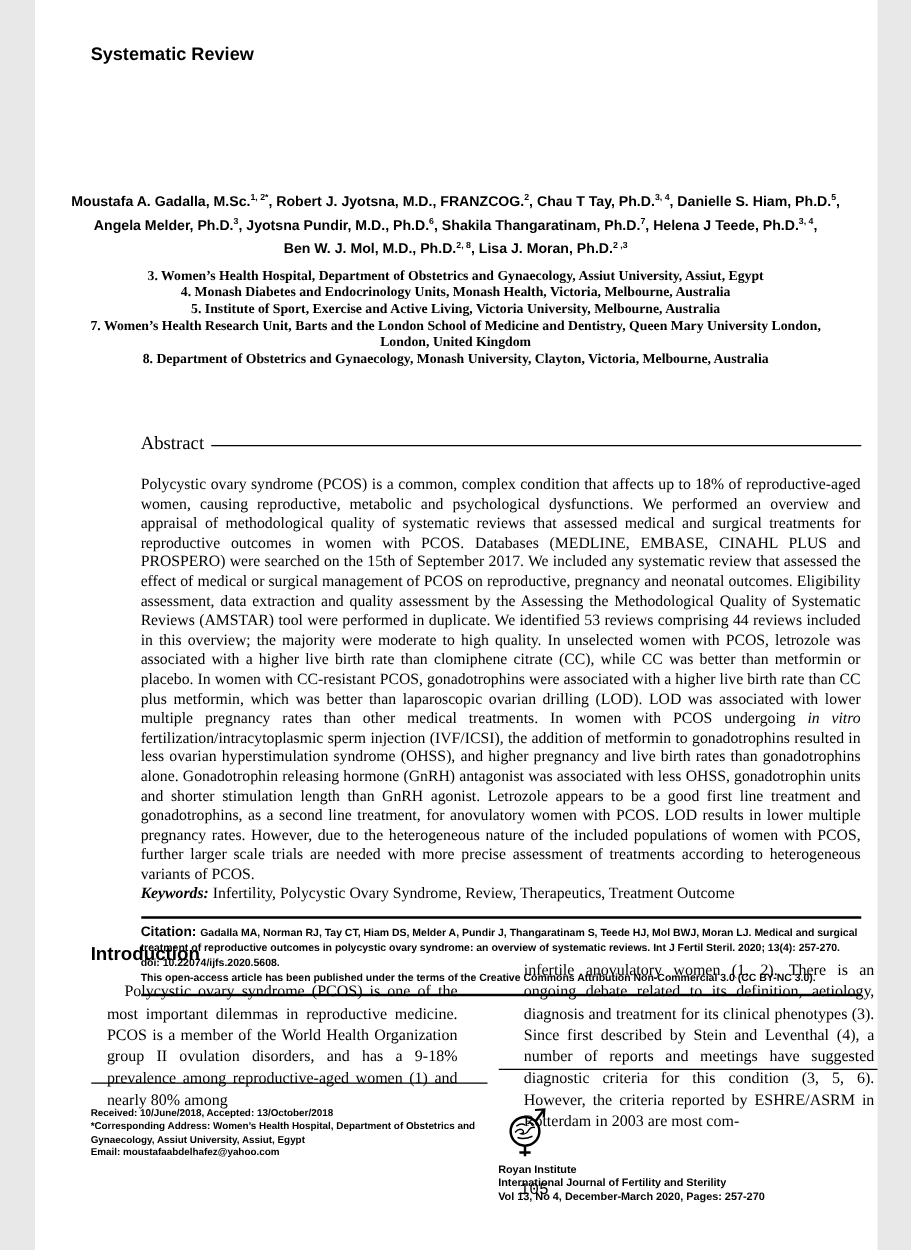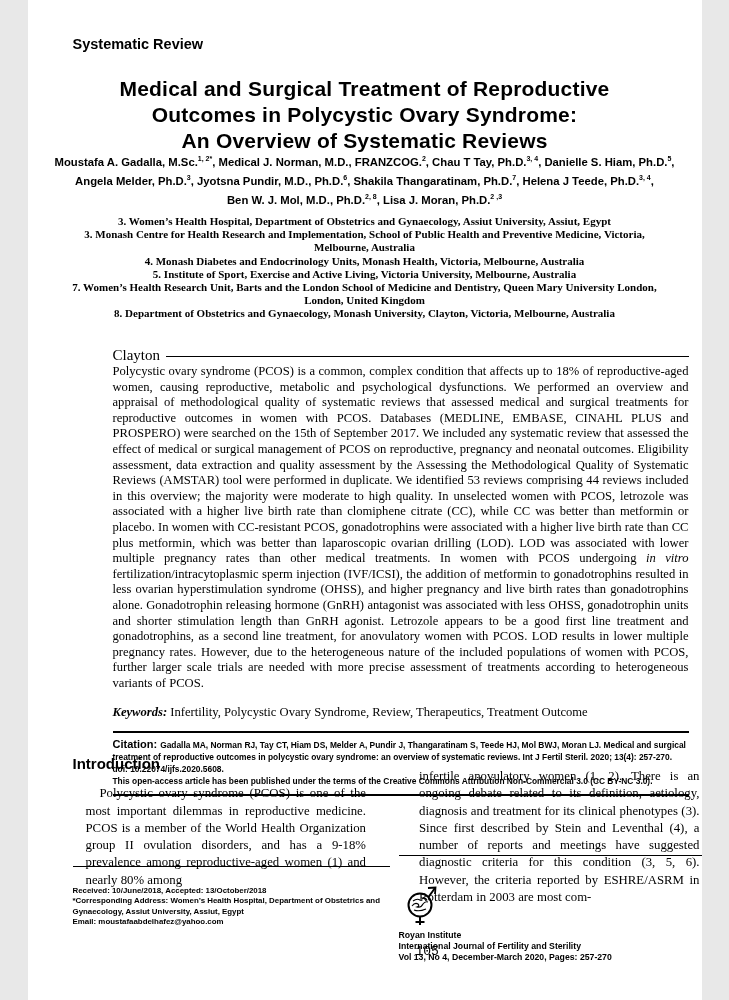--- a/index.html
+++ b/index.html
@@ -25,23 +25,23 @@
   .authors-block sup { font-size:7px; }
   .affiliations-block {
     position:absolute; left:30px; right:30px; top:215px; text-align:center;
     font-family:"Liberation Serif", serif; font-weight:bold;
     font-size:11px; line-height:13.2px;
   }
   .abstract-section { position:absolute; left:85px; width:576px; top:347px; }
   .abstract-head { display:flex; align-items:center; font-size:15px; }
   .abstract-head .rule { flex:1; border-top:1.6px solid #000; margin-left:6px; margin-top:2px; }
   .abstract-body {
-    margin-top:0; font-size:12.6px; line-height:15.6px; text-align:justify;
+    margin-top:16px; font-size:12.6px; line-height:15.6px; text-align:justify;
   }
-  .keywords-line { margin-top:14px; font-size:12.6px; }
+  .keywords-line { font-size:12.6px; }
   .keywords-label { font-weight:bold; font-style:italic; }
   .citation-block {
     margin-top:11px; border-top:2.5px solid #000; border-bottom:2.5px solid #000;
     padding:5px 0 7px 0;
     font-family:"Liberation Sans", sans-serif; font-weight:bold;
     font-size:8.4px; line-height:12px; text-align:left;
   }
   .citation-label { font-size:11px; font-weight:bold; }
   .intro-section { position:absolute; left:45px; width:640px; top:755px; }
   .intro-cols { display:flex; gap:27px; }
@@ -70,44 +70,38 @@
     font-family:"Liberation Mono", monospace; font-size:13px;
   }
 </style>
 </head>
 <body>
 
 <div class="page">
 
   <div class="article-type">Systematic Review</div>
 
-  <div class="title-block">
-    <div>Medical and Surgical Treatment of Reproductive</div>
-    <div>Outcomes in Polycystic Ovary Syndrome:</div>
-    <div>An Overview of Systematic Reviews</div>
-  </div>
 
   <div class="authors-block" id="authors-container">
-      <div><span>Moustafa A. Gadalla, M.Sc.</span><sup>1, 2*</sup>, <span>Medical J. Norman, M.D., FRANZCOG.</span><sup>2</sup>, <span>Chau T Tay, Ph.D.</span><sup>3, 4</sup>, <span>Danielle S. Hiam, Ph.D.</span><sup>5</sup>,</div>
+      <div><span>Moustafa A. Gadalla, M.Sc.</span><sup>1, 2*</sup>, <span>Robert J. Jyotsna, M.D., FRANZCOG.</span><sup>2</sup>, <span>Chau T Tay, Ph.D.</span><sup>3, 4</sup>, <span>Danielle S. Hiam, Ph.D.</span><sup>5</sup>,</div>
       <div><span>Angela Melder, Ph.D.</span><sup>3</sup>, <span>Jyotsna Pundir, M.D., Ph.D.</span><sup>6</sup>, <span>Shakila Thangaratinam, Ph.D.</span><sup>7</sup>, <span>Helena J Teede, Ph.D.</span><sup>3, 4</sup>,</div>
       <div><span>Ben W. J. Mol, M.D., Ph.D.</span><sup>2, 8</sup>, <span>Lisa J. Moran, Ph.D.</span><sup>2 ,3</sup></div>
     </div>
 
   <div class="affiliations-block" id="affiliations-container">
       <div>3. Women’s Health Hospital, Department of Obstetrics and Gynaecology, Assiut University, Assiut, Egypt</div>
-      <div>3. Monash Centre for Health Research and Implementation, School of Public Health and Preventive Medicine, Victoria, Melbourne, Australia</div>
       <div>4. Monash Diabetes and Endocrinology Units, Monash Health, Victoria, Melbourne, Australia</div>
       <div>5. Institute of Sport, Exercise and Active Living, Victoria University, Melbourne, Australia</div>
       <div>7. Women’s Health Research Unit, Barts and the London School of Medicine and Dentistry, Queen Mary University London, London, United Kingdom</div>
       <div>8. Department of Obstetrics and Gynaecology, Monash University, Clayton, Victoria, Melbourne, Australia</div>
     </div>
 
   <div class="abstract-section">
     <div class="abstract-head">
-      <span>Clayton</span>
+      <span>Abstract</span>
       <span class="rule"></span>
     </div>
     <div class="abstract-body"><span>Polycystic ovary syndrome (PCOS) is a common, complex condition that affects up to 18% of reproductive-aged women, causing reproductive, metabolic and psychological dysfunctions. We performed an overview and appraisal of methodological quality of systematic reviews that assessed medical and surgical treatments for reproductive outcomes in women with PCOS. Databases (MEDLINE, EMBASE, CINAHL PLUS and PROSPERO) were searched on the 15th of September 2017. We included any systematic review that assessed the effect of medical or surgical management of PCOS on reproductive, pregnancy and neonatal outcomes. Eligibility assessment, data extraction and quality assessment by the Assessing the Methodological Quality of Systematic Reviews (AMSTAR) tool were performed in duplicate. We identified 53 reviews comprising 44 reviews included in this overview; the majority were moderate to high quality. In unselected women with PCOS, letrozole was associated with a higher live birth rate than clomiphene citrate (CC), while CC was better than metformin or placebo. In women with CC-resistant PCOS, gonadotrophins were associated with a higher live birth rate than CC plus metformin, which was better than laparoscopic ovarian drilling (LOD). LOD was associated with lower multiple pregnancy rates than other medical treatments. In women with PCOS undergoing </span><i>in vitro</i><span> fertilization/intracytoplasmic sperm injection (IVF/ICSI), the addition of metformin to gonadotrophins resulted in less ovarian hyperstimulation syndrome (OHSS), and higher pregnancy and live birth rates than gonadotrophins alone. Gonadotrophin releasing hormone (GnRH) antagonist was associated with less OHSS, gonadotrophin units and shorter stimulation length than GnRH agonist. Letrozole appears to be a good first line treatment and gonadotrophins, as a second line treatment, for anovulatory women with PCOS. LOD results in lower multiple pregnancy rates. However, due to the heterogeneous nature of the included populations of women with PCOS, further larger scale trials are needed with more precise assessment of treatments according to heterogeneous variants of PCOS.</span></div>
 
     <div class="keywords-line"><span class="keywords-label">Keywords:</span><span> Infertility, Polycystic Ovary Syndrome, Review, Therapeutics, Treatment Outcome</span></div>
 
     <div class="citation-block">
       <span class="citation-label">Citation: </span><span>Gadalla MA, Norman RJ, Tay CT, Hiam DS, Melder A, Pundir J, Thangaratinam S, Teede HJ, Mol BWJ, Moran LJ. Medical and surgical treatment of reproductive outcomes in polycystic ovary syndrome: an overview of systematic reviews. Int J Fertil Steril. 2020; 13(4): 257-270. doi: 10.22074/ijfs.2020.5608.</span>
       <div>This open-access article has been published under the terms of the Creative Commons Attribution Non-Commercial 3.0 (CC BY-NC 3.0).</div>
     </div>

